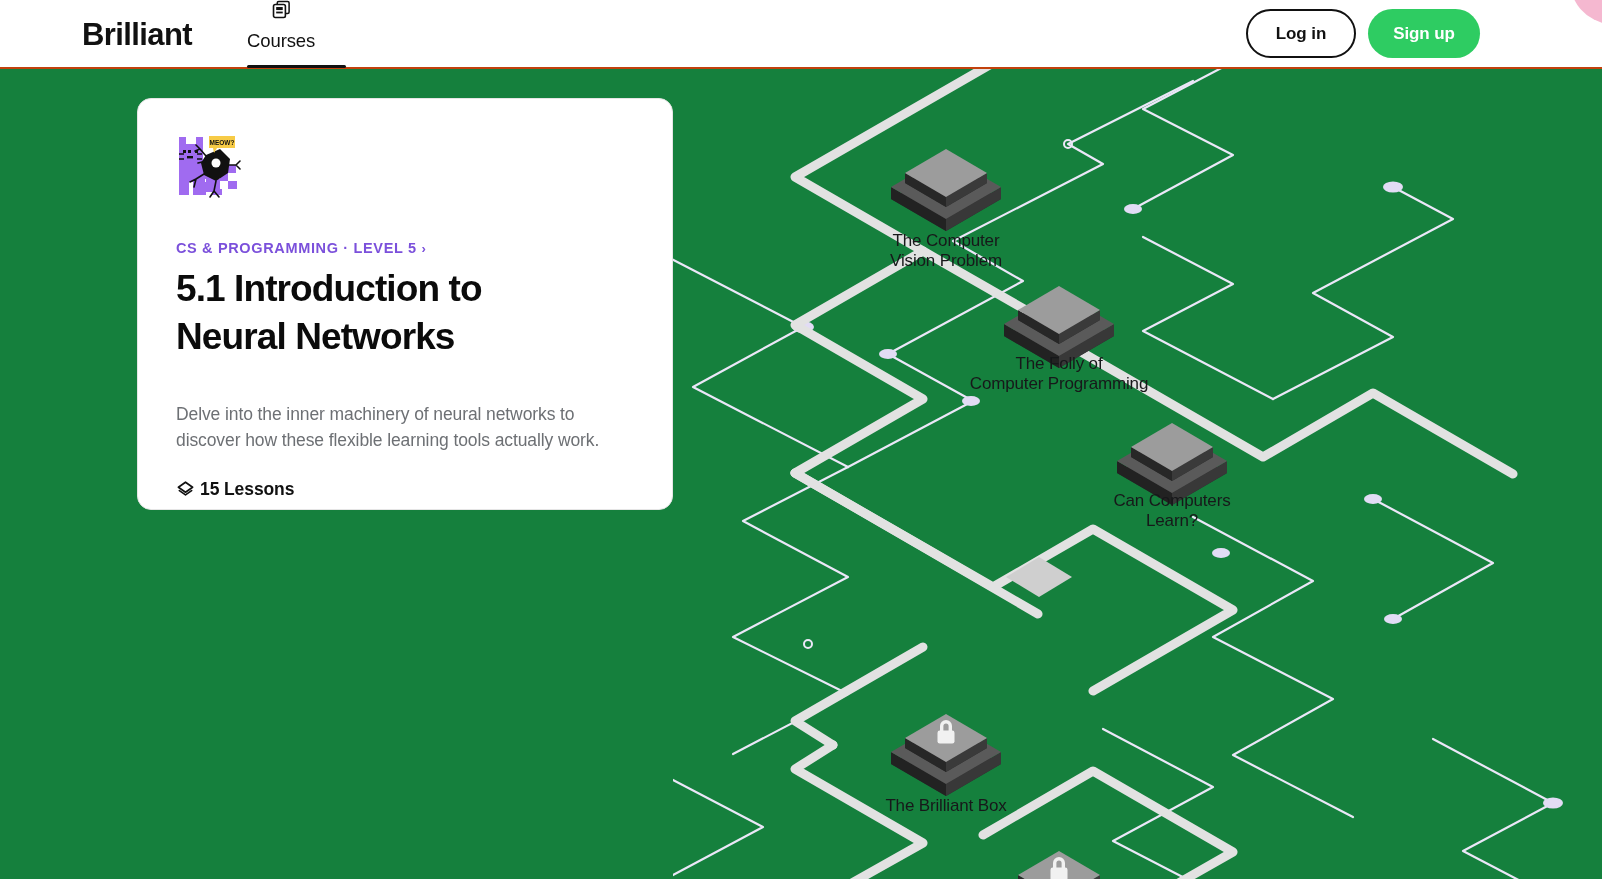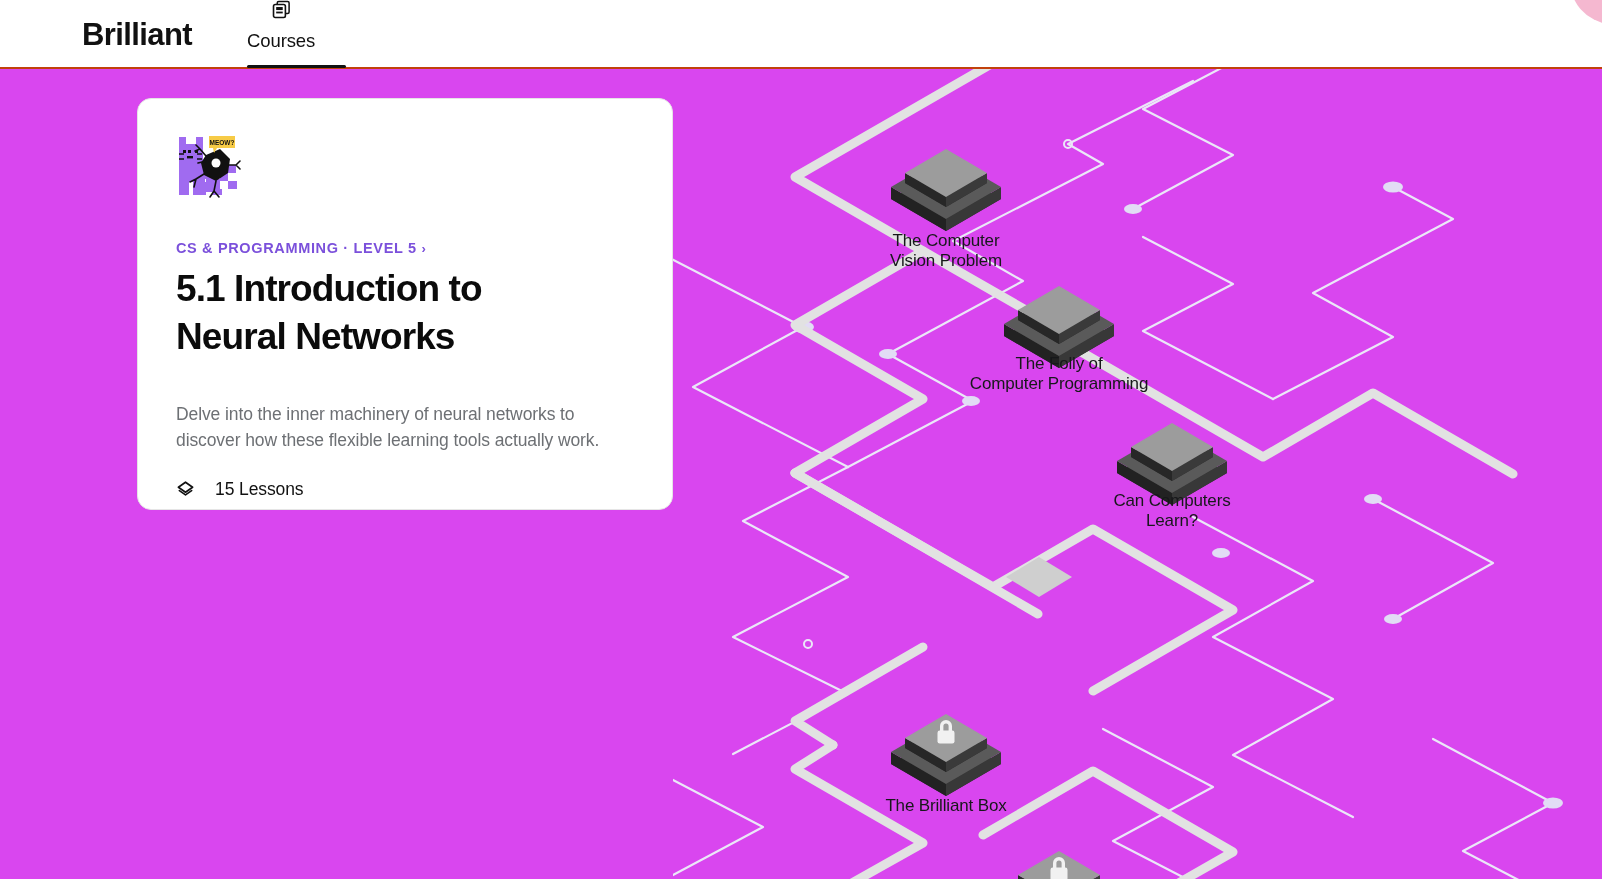--- a/index.html
+++ b/index.html
@@ -107,21 +107,21 @@
     z-index: 60;
     pointer-events: none;
   }
 
   
   .page {
     position: absolute;
     top: 69px; left: 0;
     width: 1602px;
     height: 810px;
-    background: #d946ef;
+    background: #15803d;
     overflow: hidden;
   }
 
   
   .card {
     position: absolute;
     left: 137px;
     top: 29px;
     width: 536px;
     height: 412px;
@@ -158,24 +158,25 @@
     font-size: 17.5px;
     color: #6d7074;
     line-height: 26px;
     max-width: 468px;
     margin-bottom: 26px;
     letter-spacing: -0.1px;
   }
   .lessons {
     display: flex;
     align-items: center;
-    gap: 20px;
+    gap: 5px;
     font-size: 17.5px;
     color: #111111;
     letter-spacing: -0.1px;
+    font-weight: bold;
   }
   .lessons svg { display: block; }
 
   
   .map {
     position: absolute;
     left: 673px;
     top: 0;
     width: 929px;
     height: 810px;
@@ -209,20 +210,24 @@
         <rect x="5.5" y="1.6" width="12.5" height="12.5" rx="1.6" stroke="#111" stroke-width="1.6"></rect>
         <rect x="1.6" y="4.8" width="12.5" height="13.6" rx="1.8" fill="#fff" stroke="#111" stroke-width="1.7"></rect>
         <rect x="4.4" y="7.4" width="6.9" height="3.2" fill="#111"></rect>
         <rect x="4.4" y="12.2" width="6.9" height="1.9" fill="#111"></rect>
       </svg>
     </span>
     <span class="nav-label">Courses</span>
   </div>
   <div class="nav-underline"></div>
 
+  <div class="auth">
+    <button class="btn-login">Log in</button>
+    <button class="btn-signup">Sign up</button>
+  </div>
 </div>
 <div class="corner-deco"></div>
 
 <div class="page">
 
   <div class="card">
     <span>
       <svg class="card-icon" viewBox="0 0 78 76">
 
         <g fill="#A06BF0">

